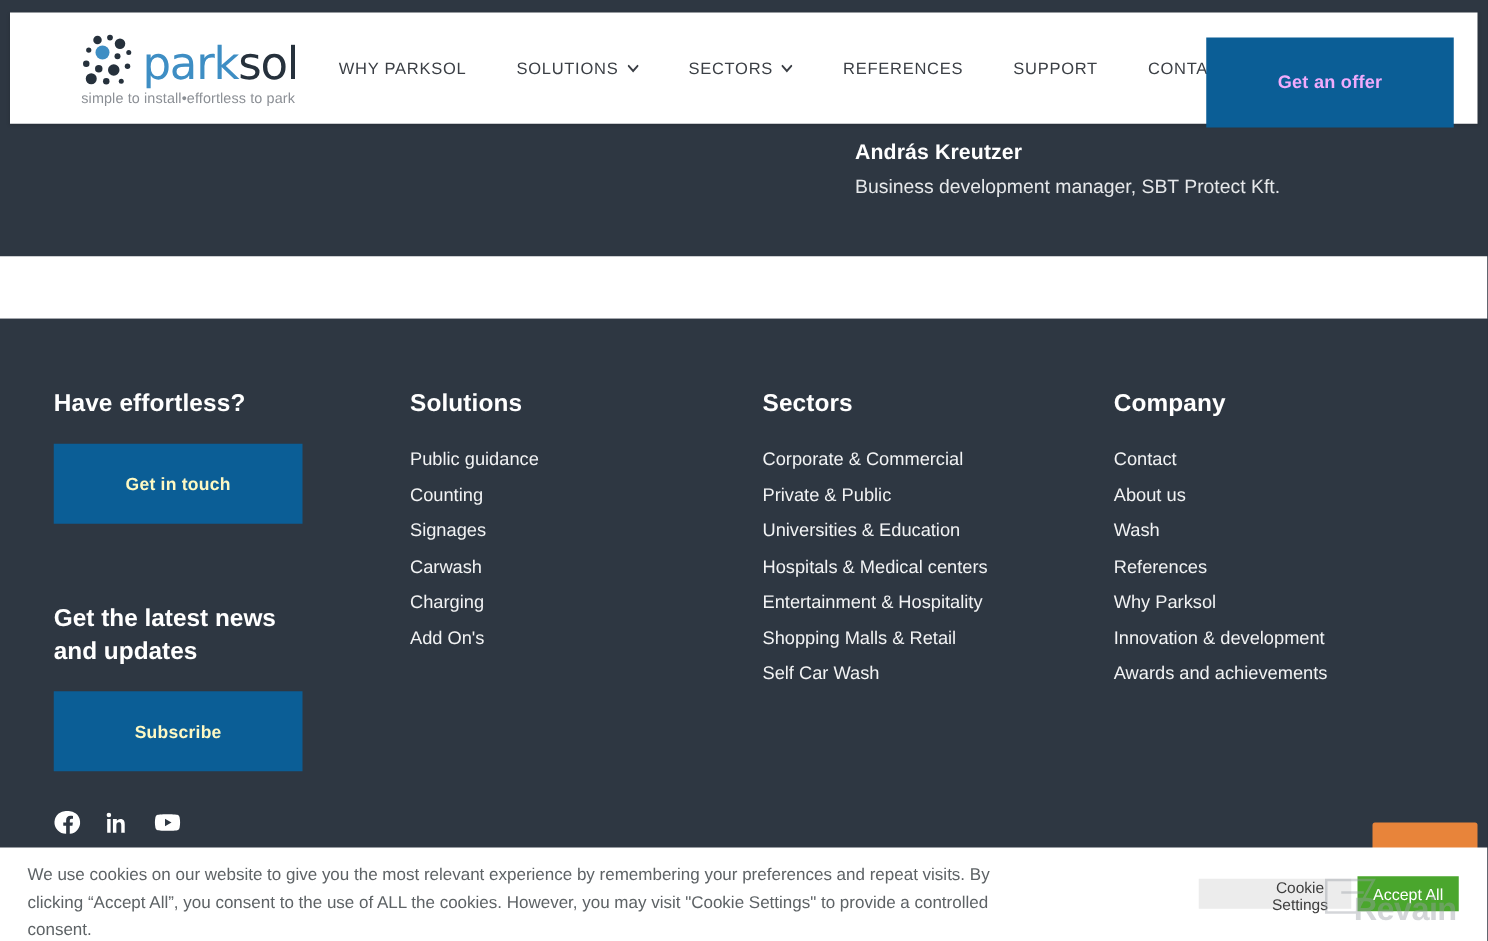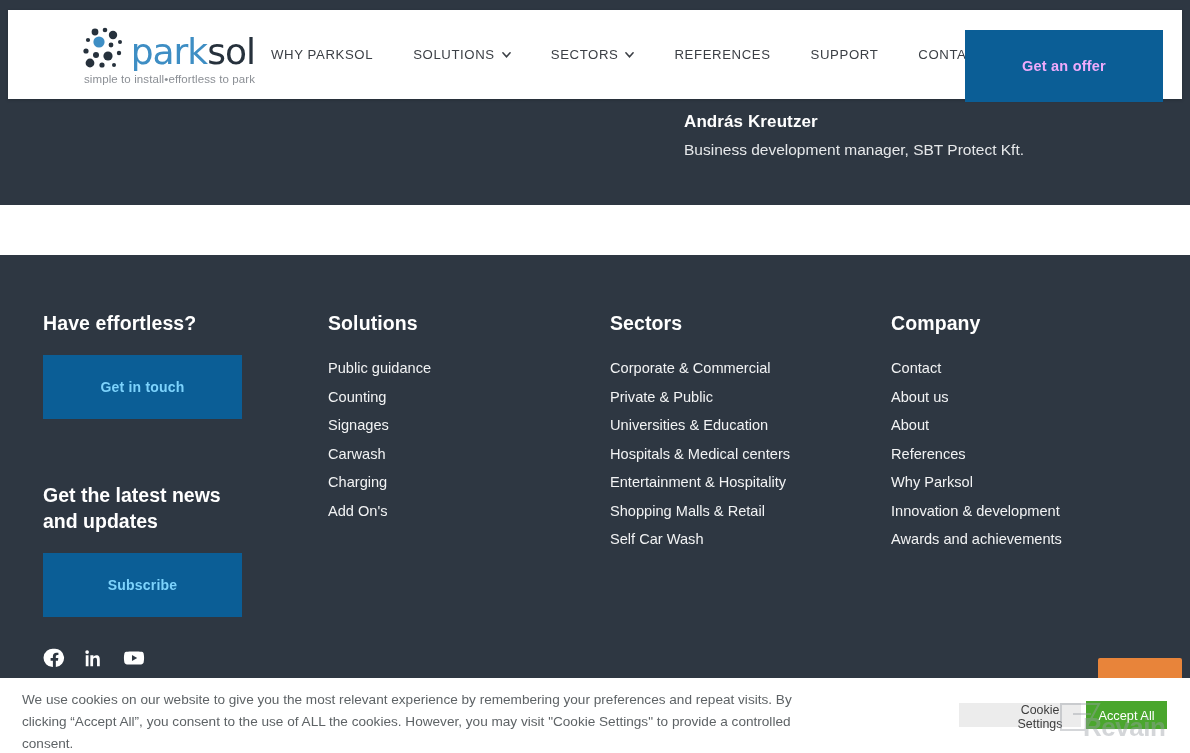--- a/index.html
+++ b/index.html
@@ -12,21 +12,21 @@
   #page { position: relative; width: 1190px; height: 753px; background: #2e3742; }
 
   
   .header {
     position: absolute; left: 8px; top: 10px; width: 1174px; height: 89px;
     background: #ffffff;
     display: flex; align-items: center;
     z-index: 50;
     box-shadow: 0 1px 3px rgba(0,0,0,.18);
   }
-  .logo-wrap { display: flex; flex-direction: column; margin-left: 57px; width: 190px; align-items: flex-end; }
+  .logo-wrap { display: flex; flex-direction: column; margin-left: 57px; width: 190px; }
   .logo-row { display: flex; align-items: flex-end; height: 46px; }
   .logo-dots { width: 46px; height: 44px; margin-right: 3px; }
   .logo-word { font-size: 36px; font-weight: 400; letter-spacing: -1px; line-height: 36px;
                font-family: "DejaVu Sans", sans-serif; }
   .logo-word .p1 { color: #3e8ec4; }
   .logo-word .p2 { color: #26313c; }
   .logo-tag { font-size: 11.5px; color: #8b8f95; margin-top: 3px; letter-spacing: .1px;
               font-family: "Liberation Sans", sans-serif; }
 
   .nav { display: flex; align-items: center; margin-left: 16px; flex: 1; }
@@ -67,21 +67,21 @@
   .col-4 { width: 250px; }
 
   .col-head { font-size: 19.5px; font-weight: bold; letter-spacing: .1px; margin-bottom: 25px; }
   .col-head.c1 { margin-bottom: 20px; }
 
   .link-list { list-style: none; }
   .link-list li { font-size: 14.6px; color: #f2f3f4; margin-bottom: 12.5px; cursor: pointer; }
 
   .cta-btn {
     display: block; width: 199px; height: 64px;
-    background: #0b5e96; color: #7dd3fc; border: none; cursor: pointer;
+    background: #0b5e96; color: #fef9c3; border: none; cursor: pointer;
     font-size: 14px; font-weight: bold; letter-spacing: .2px;
     font-family: "Liberation Sans", sans-serif;
   }
   .sub-head { font-size: 19.5px; font-weight: bold; line-height: 26px; margin: 63px 0 19px 0; width: 215px; }
 
   .socials { position: absolute; left: 43px; top: 392px; display: flex; gap: 18px; align-items: center; }
   .soc { width: 22px; height: 22px; cursor: pointer; fill: #ffffff; }
 
   .orange-bar {
     position: absolute; right: 8px; top: 403px; width: 84px; height: 26px;
@@ -220,21 +220,21 @@
           <li>Shopping Malls &amp; Retail</li>
           <li>Self Car Wash</li>
         </ul>
       </div>
 
       <div class="col col-4">
         <div class="col-head">Company</div>
         <ul class="link-list">
           <li>Contact</li>
           <li>About us</li>
-          <li>About</li>
+          <li>Wash</li>
           <li>References</li>
           <li>Why Parksol</li>
           <li>Innovation &amp; development</li>
           <li>Awards and achievements</li>
         </ul>
       </div>
     </div>
 
     <div class="socials">
       <svg class="soc" viewBox="0 0 24 24">

